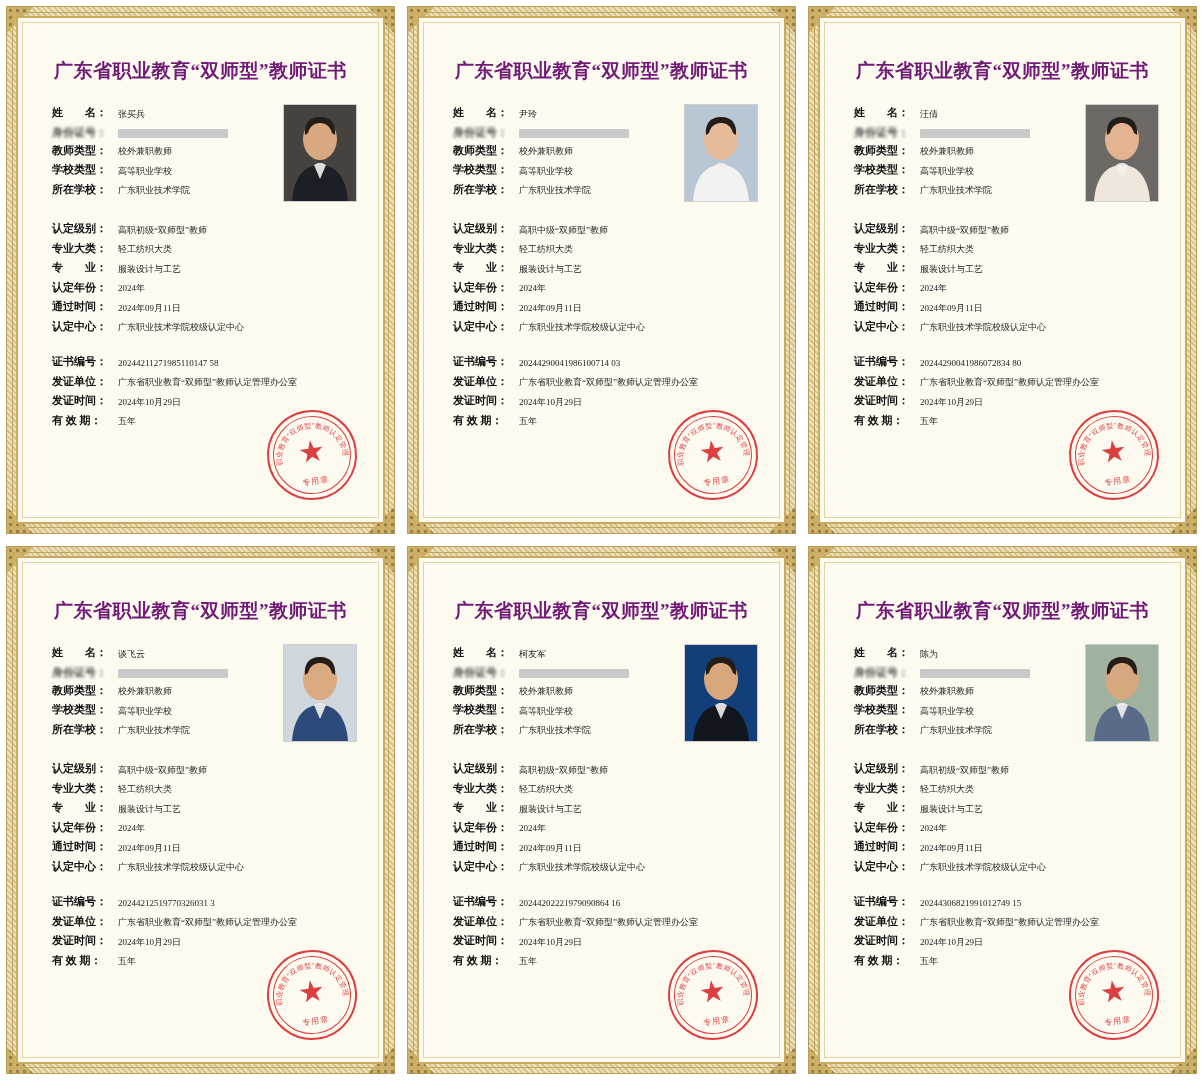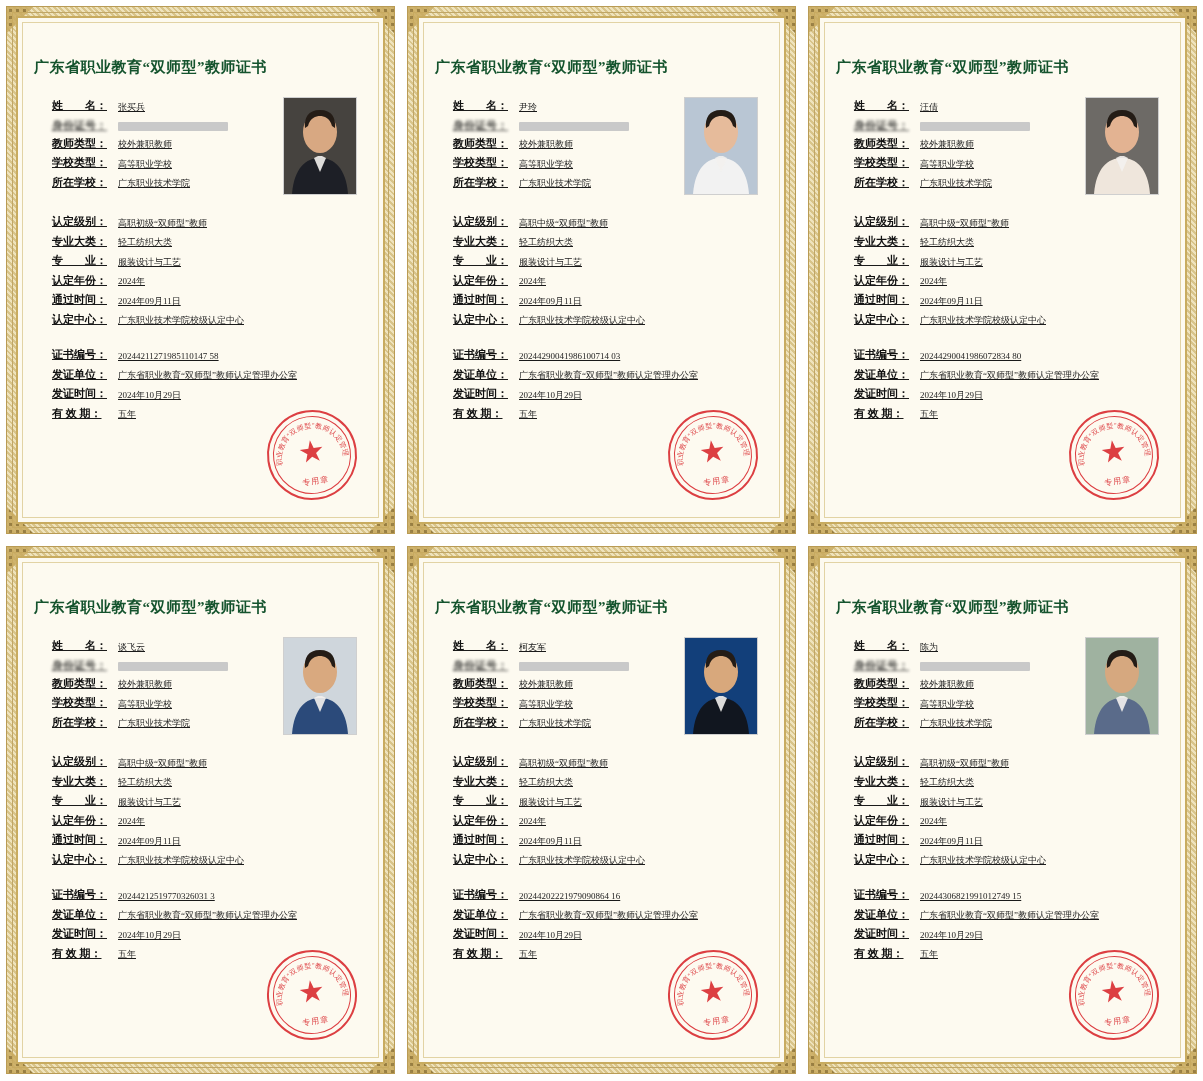--- a/index.html
+++ b/index.html
@@ -59,33 +59,33 @@
       radial-gradient(circle at 50% 50%, #8e7234 0 1.5px, transparent 2px) 0 0/7px 7px,
       linear-gradient(#c9ab60,#c9ab60);
     opacity:.85;
   }
   .corner.tl{left:0;top:0;clip-path:polygon(0 0,100% 0,0 100%);}
   .corner.tr{right:0;top:0;clip-path:polygon(100% 0,100% 100%,0 0);}
   .corner.bl{left:0;bottom:0;clip-path:polygon(0 0,0 100%,100% 100%);}
   .corner.br{right:0;bottom:0;clip-path:polygon(100% 0,100% 100%,0 100%);}
 
   .title{
-    font-size:15px;
+    text-align:center;
+    font-size:19px;
     font-weight:bold;
     letter-spacing:.5px;
-    color:#14532d;
+    color:#701a75;
     margin:26px 0 22px 0;
     font-family:"Liberation Serif","DejaVu Serif",serif;
   }
   .body{
     position:relative;
     padding:0 12px 0 18px;
     font-size:9px;
     color:#1a1a1a;
-    text-decoration:underline;
   }
   .photo{
     position:absolute;
     right:10px;top:-2px;
     width:72px;height:96px;
     object-fit:cover;
     border:1px solid #cfcfcf;
     overflow:hidden;
   }
   .row{

